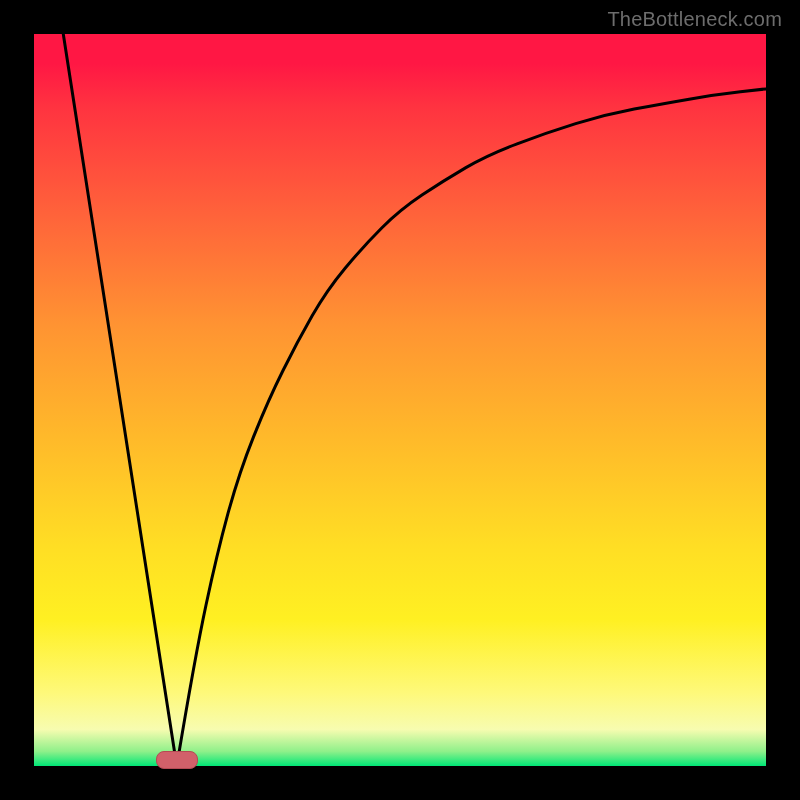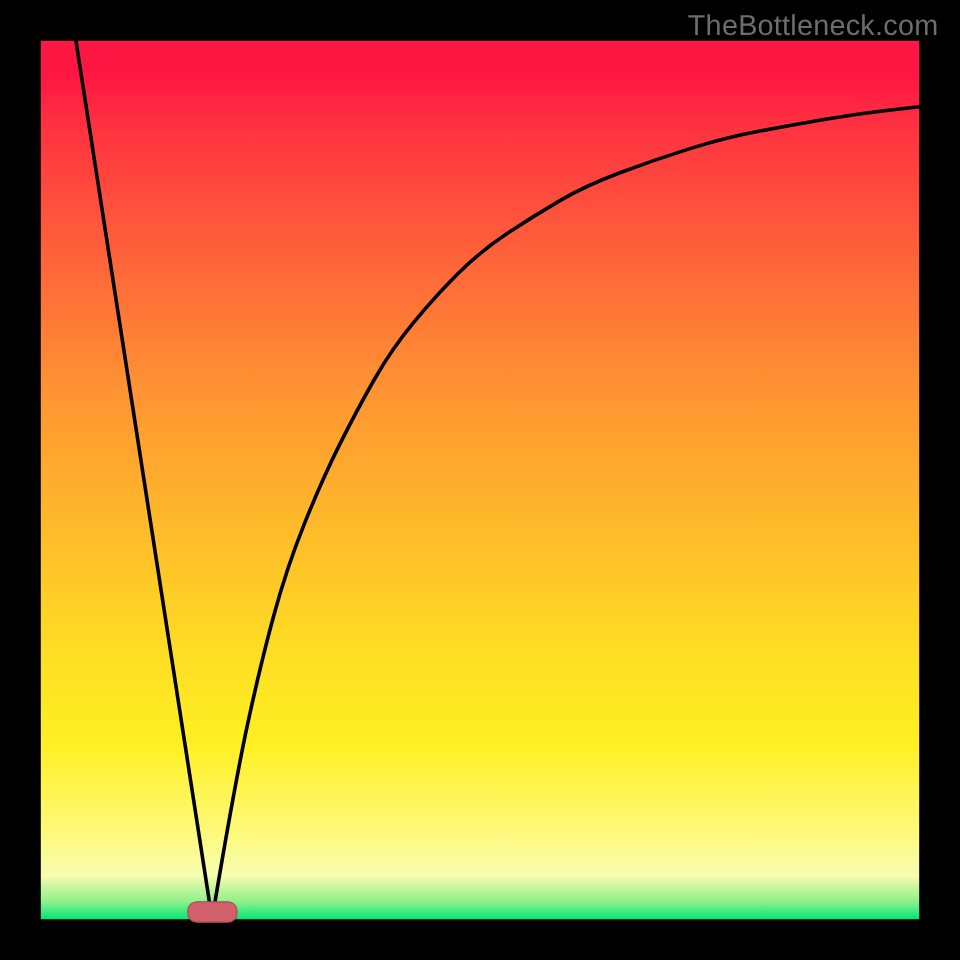--- a/index.html
+++ b/index.html
@@ -39,21 +39,21 @@
       #f7fcb0 95%,
       #8ff08a 98%,
       #00e676 100%
     );
   }
   .watermark {
     position: absolute;
     top: 8px;
     right: 18px;
     color: #6d6d6d;
-    font-size: 24px;
+    font-size: 20px;
     font-weight: 500;
     letter-spacing: 0.2px;
   }
   .marker {
     position: absolute;
     width: 40px;
     height: 16px;
     border-radius: 8px;
     background: #d1606a;
     border: 1px solid #b44a54;

